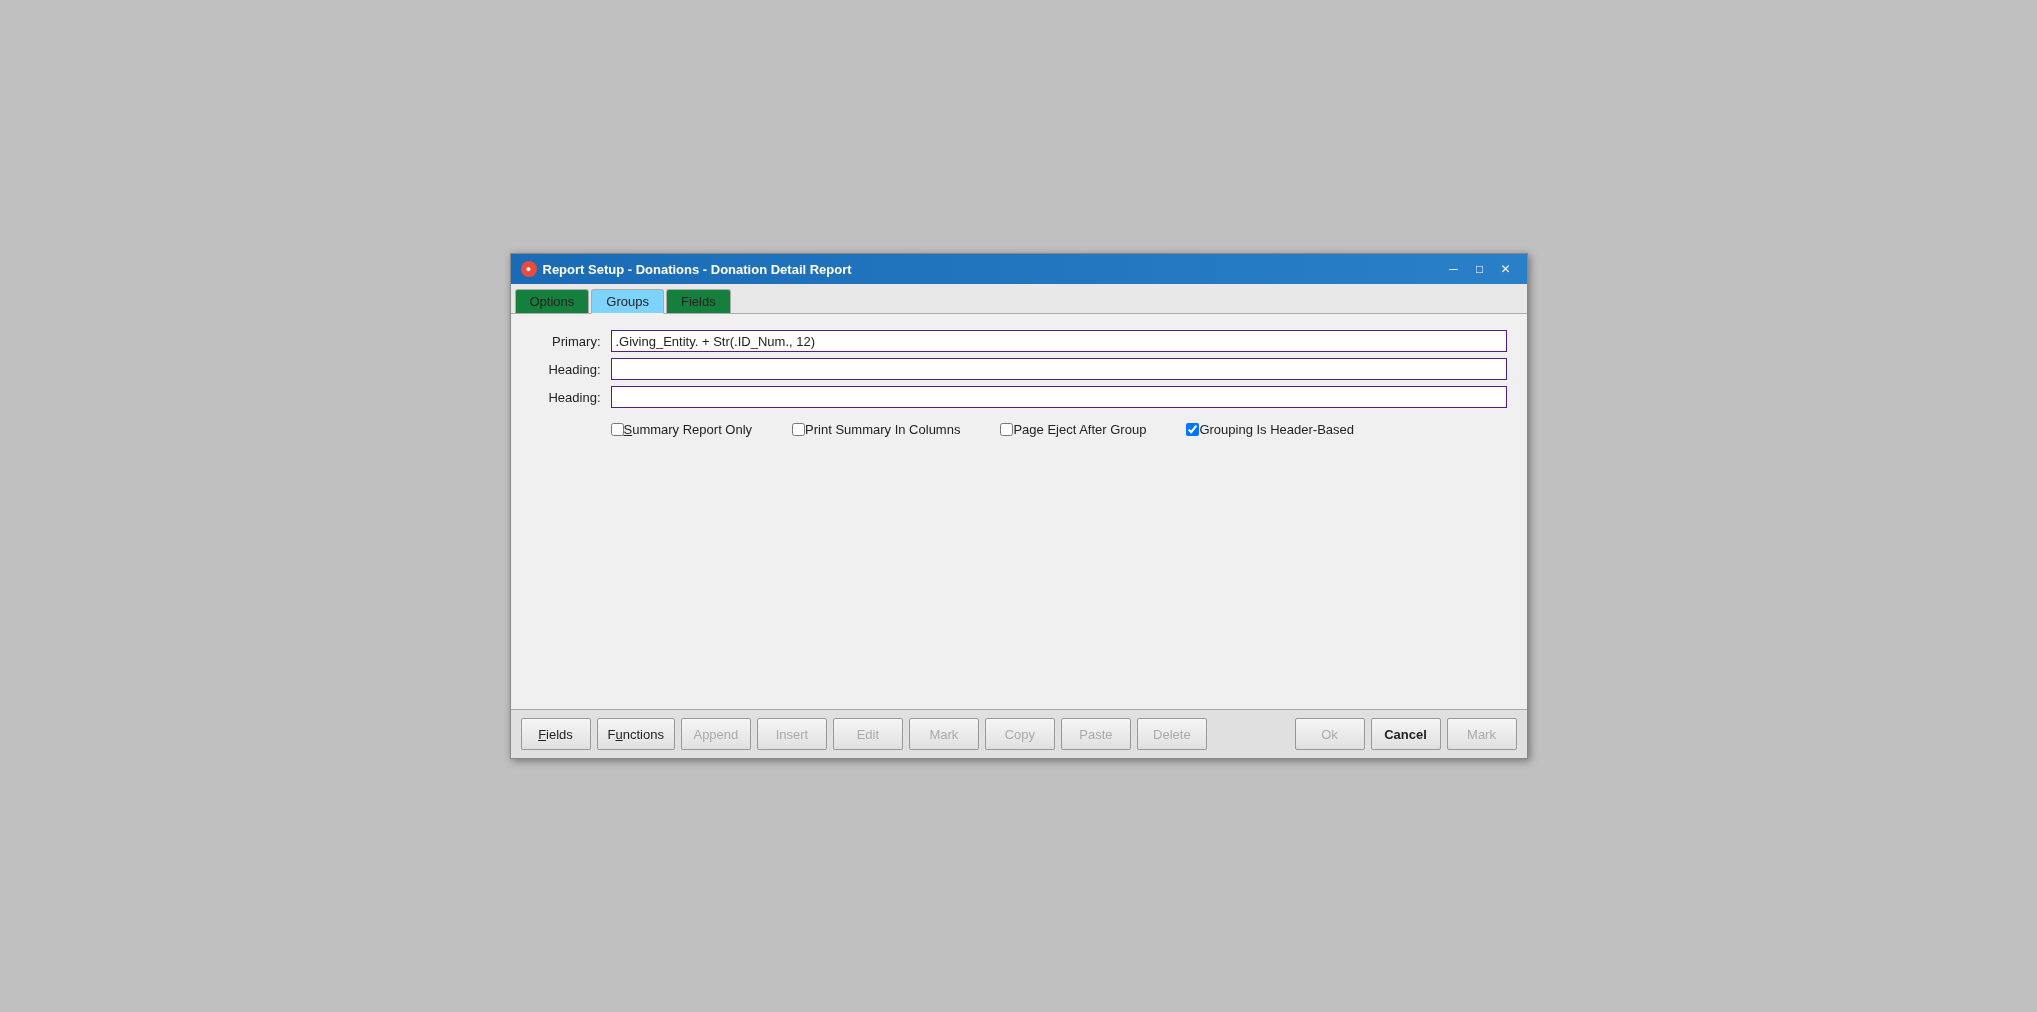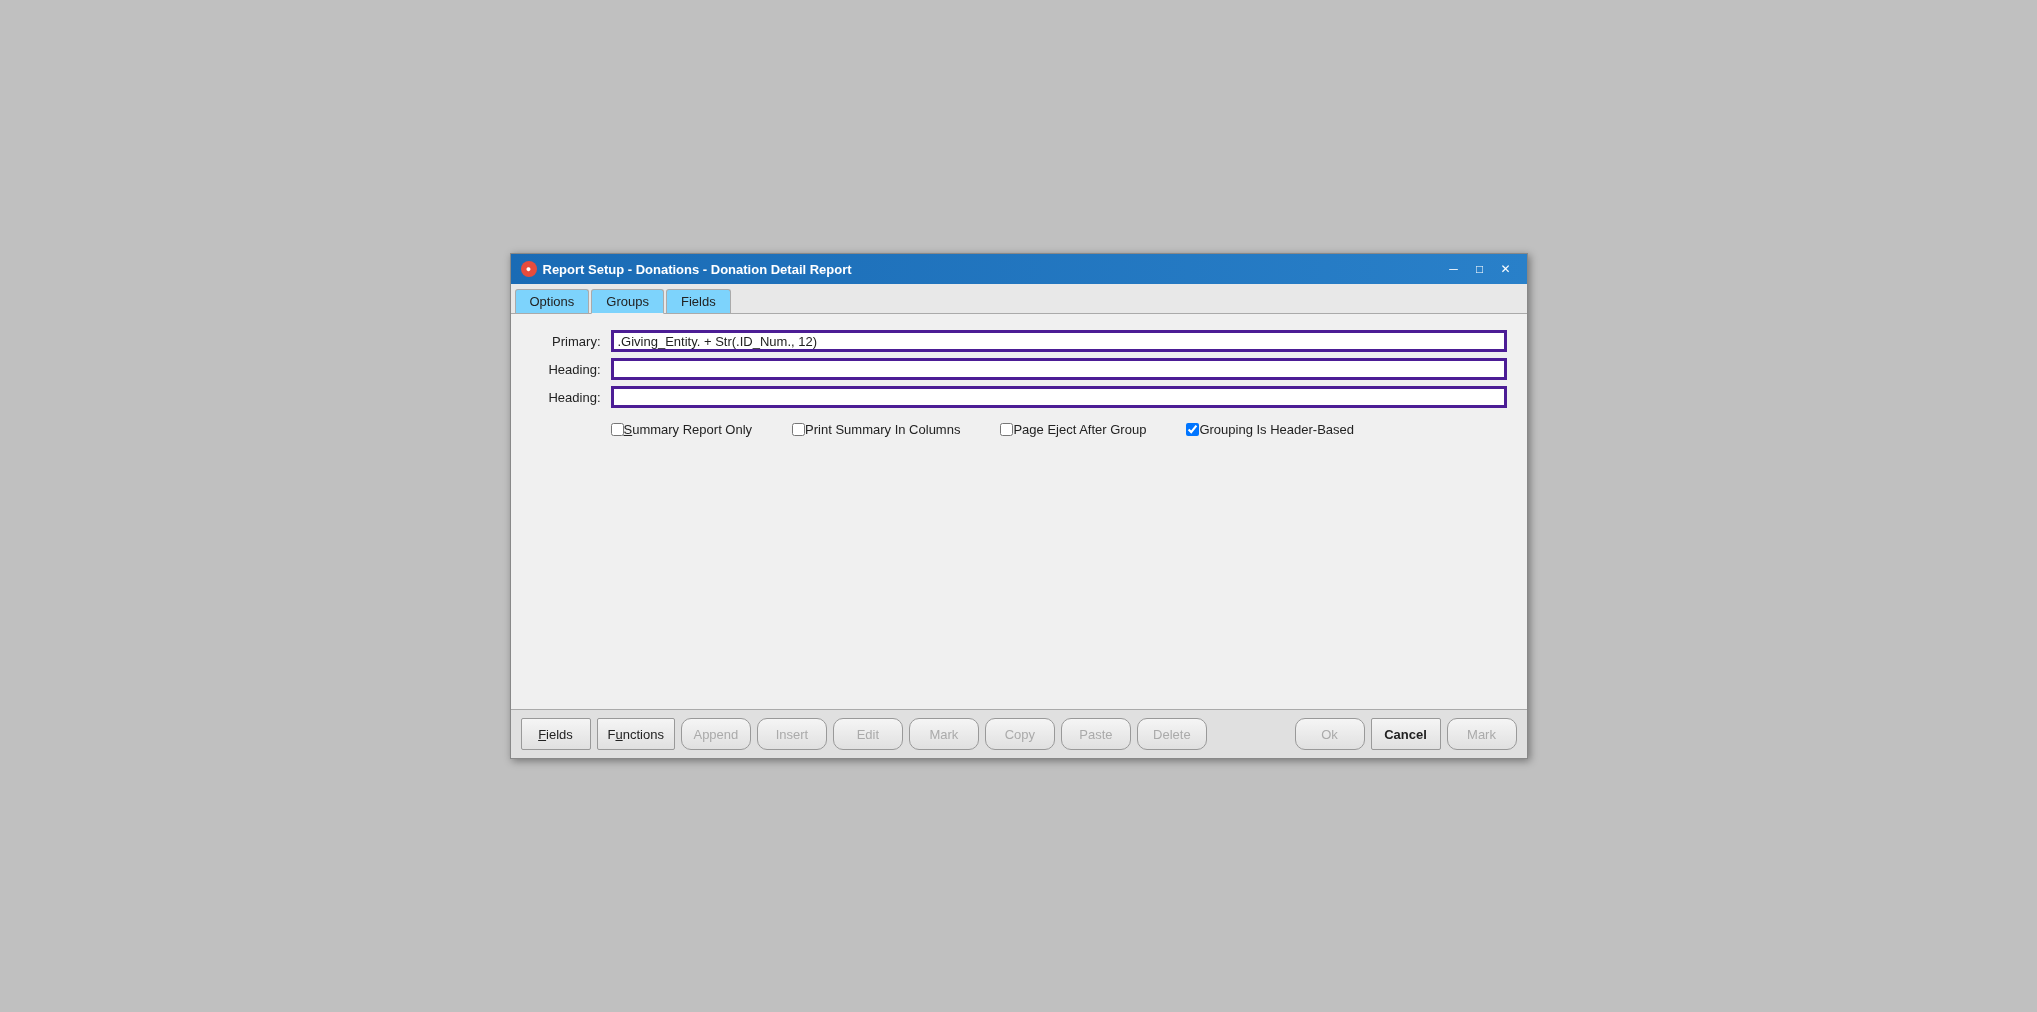--- a/index.html
+++ b/index.html
@@ -88,21 +88,21 @@
       display: flex;
       align-items: flex-end;
       padding: 4px 0 0 4px;
       flex-shrink: 0;
     }
 
     .tab {
       padding: 4px 14px;
       border: 1px solid #aaa;
       border-bottom: none;
-      background: #7dd3fc;
+      background: #15803d;
       cursor: pointer;
       margin-right: 2px;
       border-radius: 3px 3px 0 0;
       color: #222;
     }
 
     .tab.active {
       background: #7dd3fc;
       border-bottom: 1px solid #f0f0f0;
       font-weight: normal;
@@ -129,21 +129,21 @@
       width: 80px;
       text-align: right;
       padding-right: 10px;
       color: #222;
       flex-shrink: 0;
     }
 
     .form-input {
       flex: 1;
       height: 22px;
-      border: 3px solid #4c1d95;
+      border: 1px solid #4c1d95;
       background: white;
       padding: 2px 4px;
       font-size: 13px;
       color: #222;
     }
 
     .checkboxes-row {
       display: flex;
       align-items: center;
       margin-top: 14px;
@@ -193,21 +193,20 @@
       cursor: pointer;
       padding: 0 10px;
       font-size: 13px;
       color: #222;
       border-radius: 2px;
     }
 
     .btn:disabled {
       color: #aaa;
       cursor: default;
-      border-radius: 10px;
     }
 
     .btn.bold-text {
       font-weight: bold;
     }
 
     .btn-spacer {
       flex: 1;
     }
 

